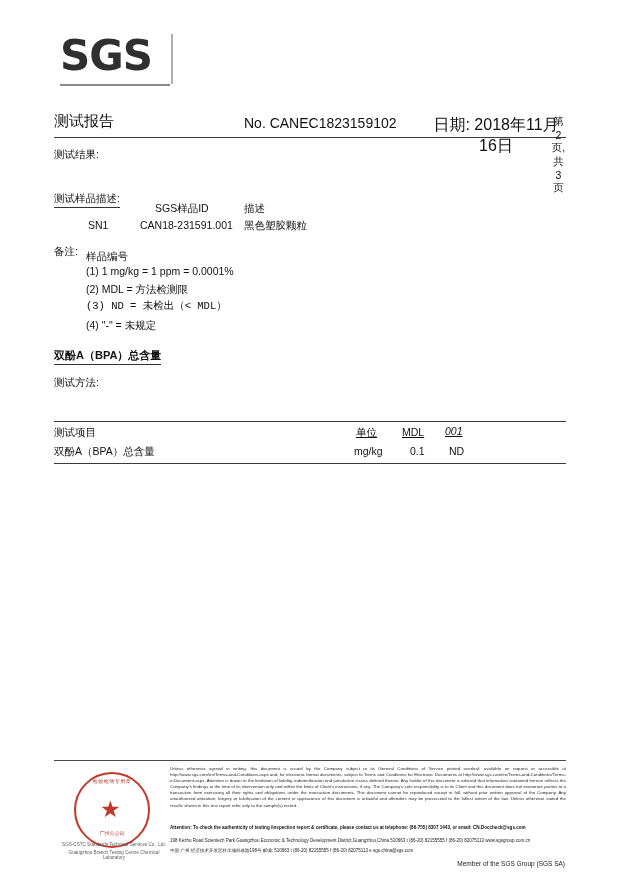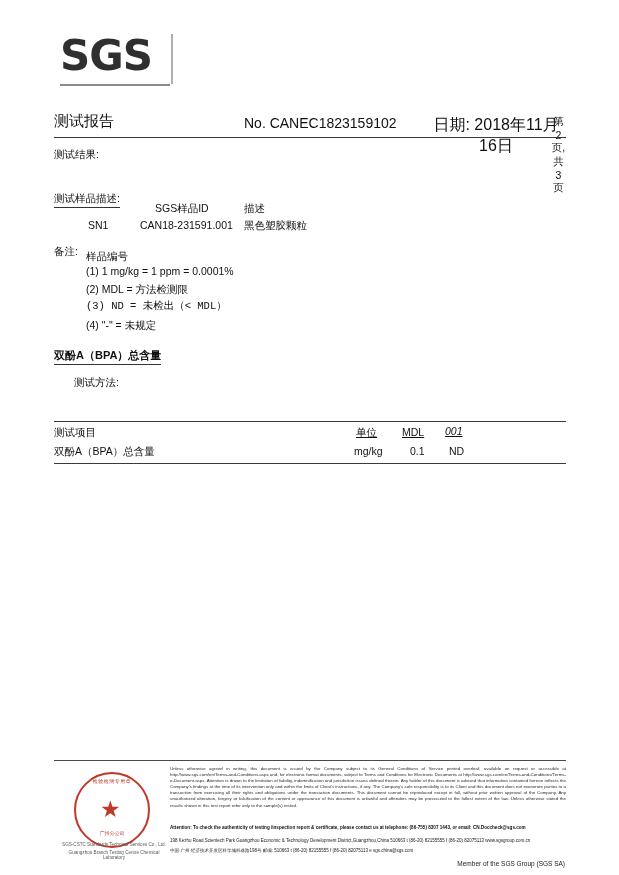--- a/index.html
+++ b/index.html
@@ -134,21 +134,21 @@
     position: absolute;
     left: 54px;
     top: 348px;
     font-size: 11px;
     font-weight: bold;
     color: #111;
     border-bottom: 1px solid #333;
     padding-bottom: 1px;
   }
 
-  .method-label { left: 54px; top: 376px; margin-left: 20px; }
+  .method-label { left: 54px; top: 376px; }
   .method-l1 { left: 128px; top: 376px; width: 430px; }
   .method-l2 { left: 128px; top: 394px; width: 430px; }
 
   
   .rt-rule-top {
     position: absolute;
     left: 54px;
     top: 421px;
     width: 512px;
     height: 1px;

